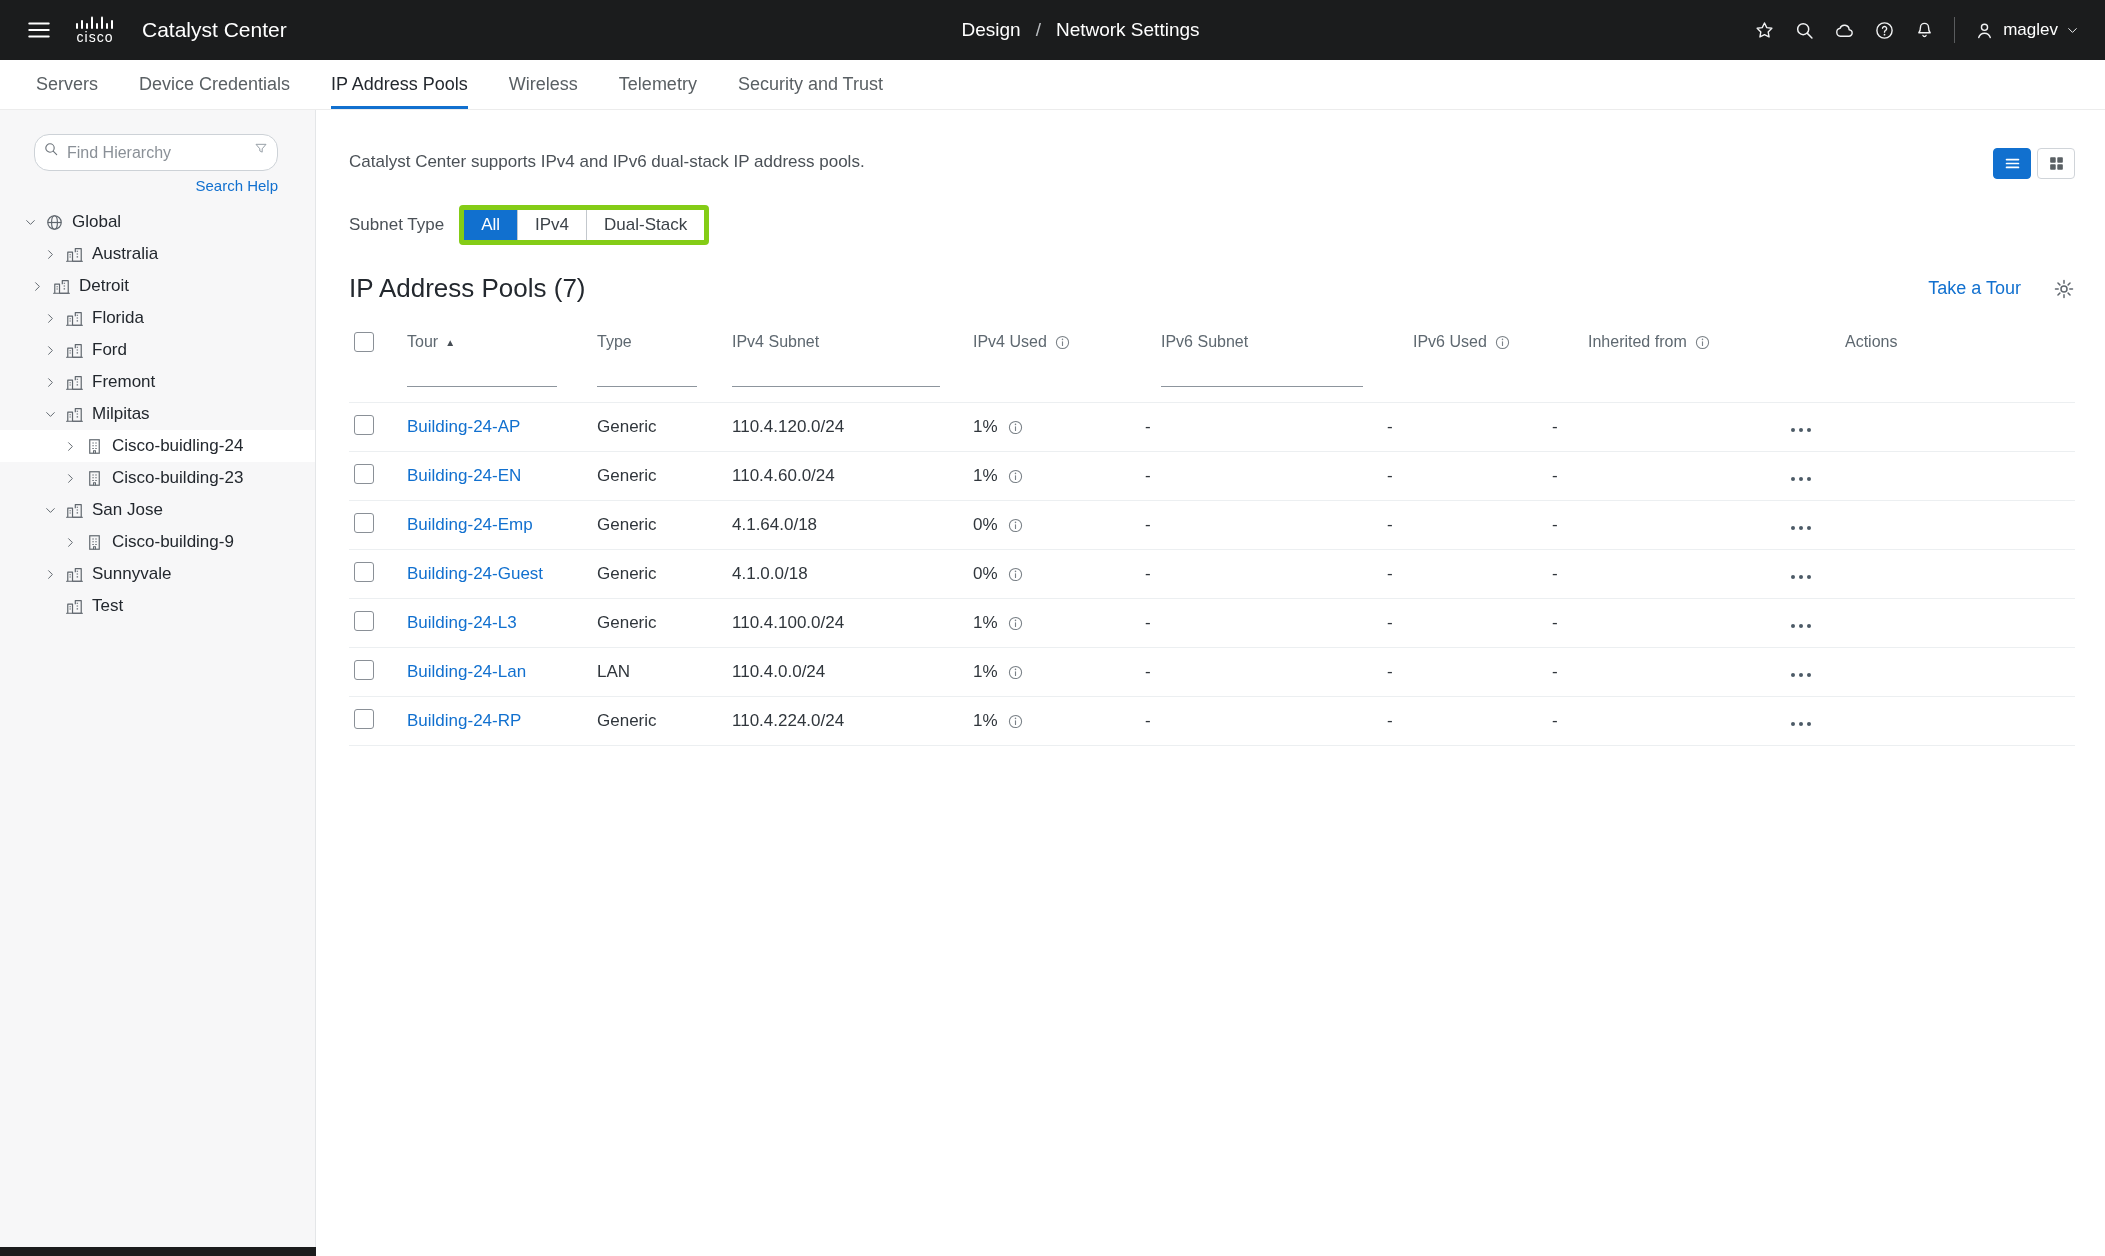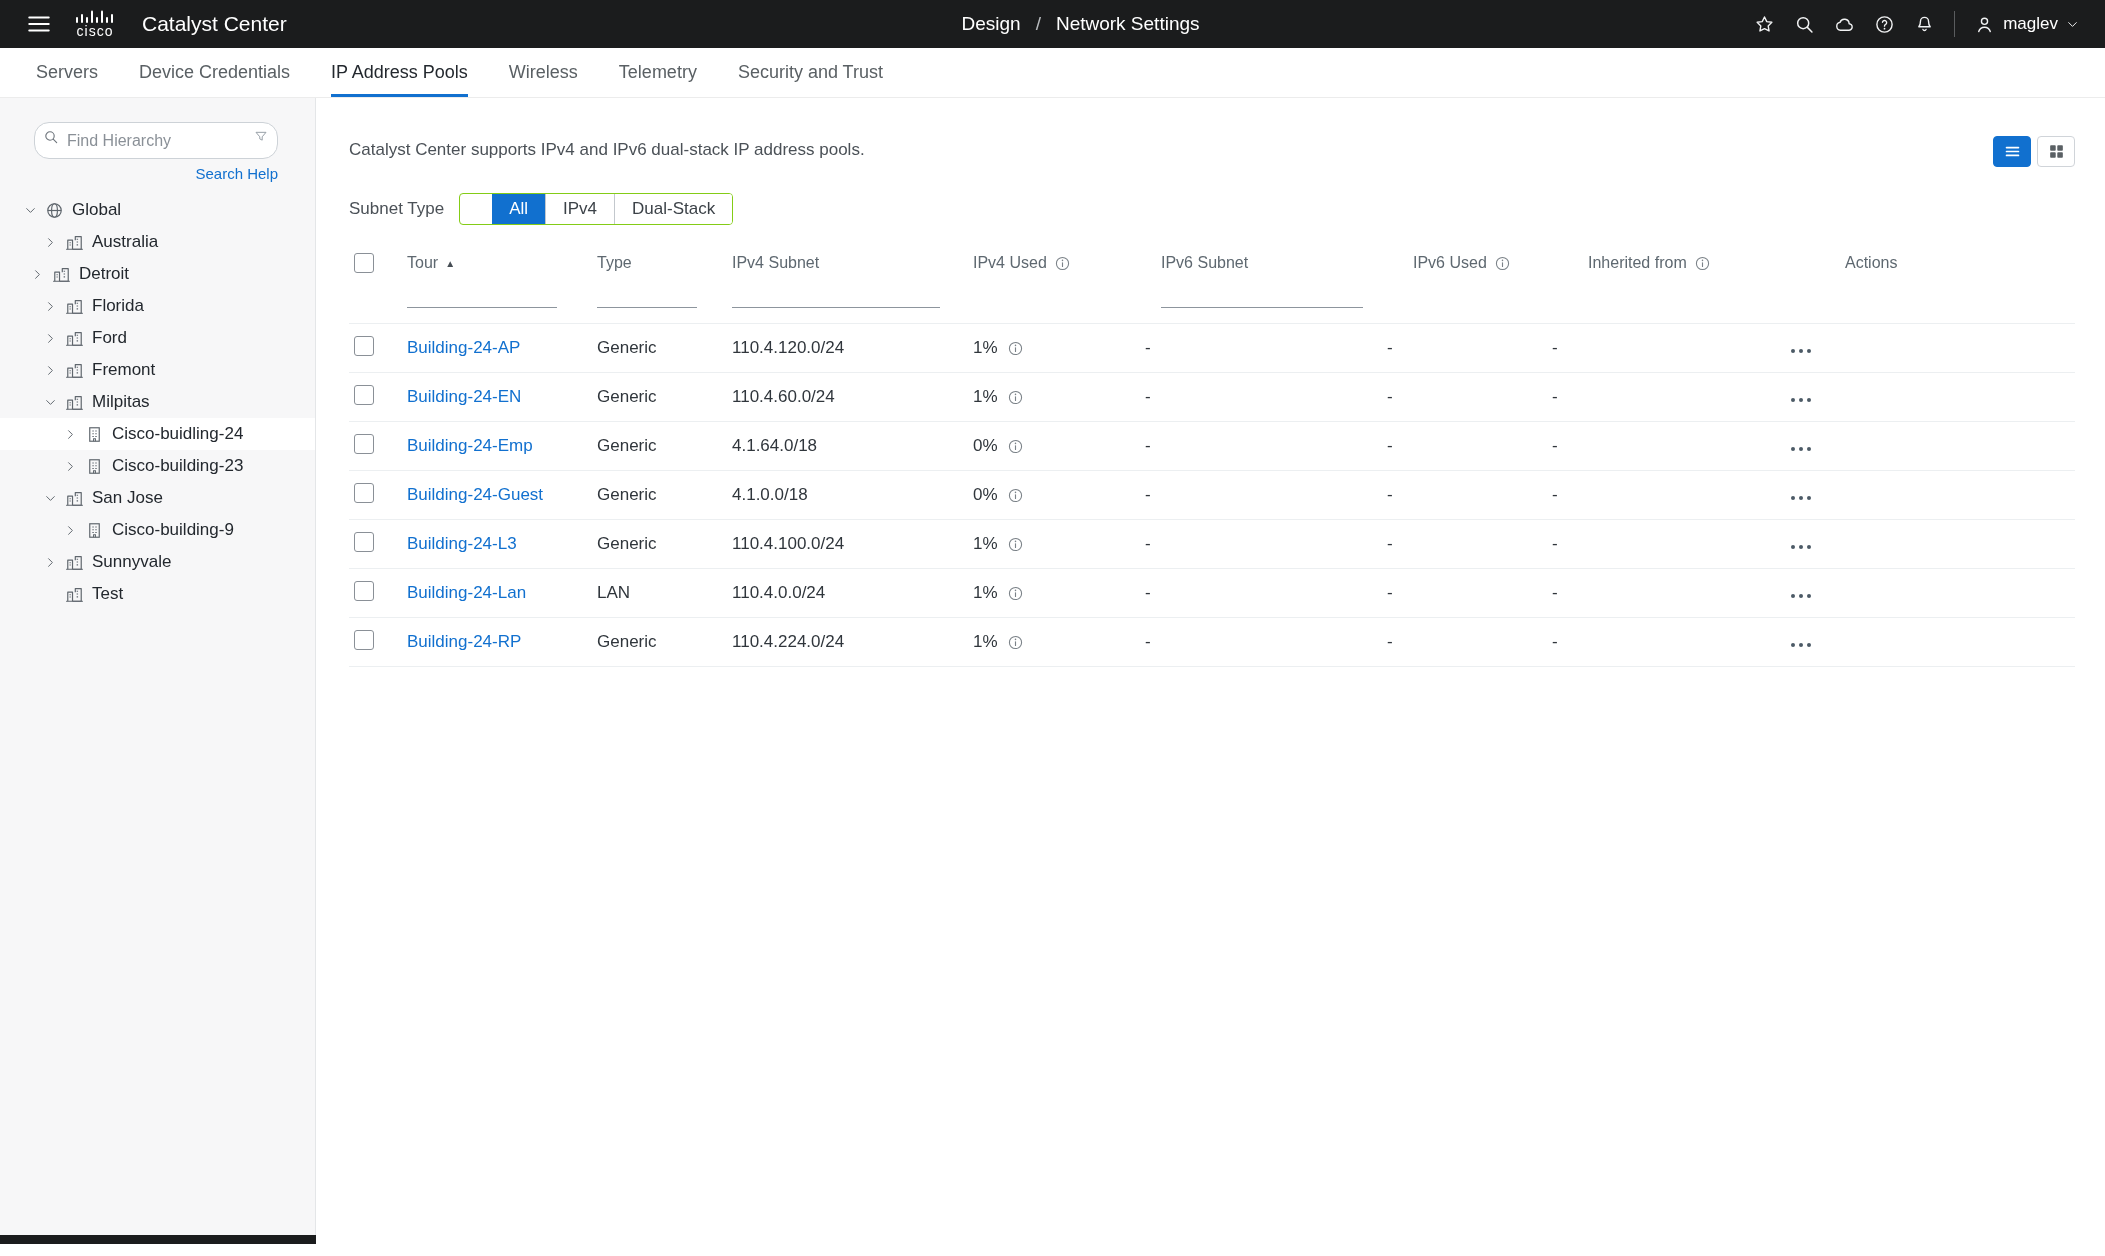--- a/index.html
+++ b/index.html
@@ -6,21 +6,21 @@
   html,body { width: 2105px; height: 1256px; }
   body {
     font-family: "Liberation Sans", sans-serif;
     background: #fff; color: #23282e; overflow: hidden; position: relative;
   }
   .clickable { cursor: pointer; }
   svg.ic { display: inline-block; vertical-align: middle; }
 
   
   .app-header {
-    height: 48px; background: #1b1c1d; color: #fff;
+    height: 60px; background: #1b1c1d; color: #fff;
     display: flex; align-items: center; padding: 0 26px; position: relative;
   }
   .h-left { display: flex; align-items: center; gap: 22px; }
   .hamburger { color:#fff; width: 26px; height: 26px; }
   .logo { display:flex; flex-direction:column; align-items:center; line-height:1; }
   .logo-bars { color:#fff; }
   .logo-word { font-size: 14px; letter-spacing: 1px; margin-top: 1px; color:#fff; }
   .app-title { font-size: 21px; font-weight: 400; margin-left: 4px; }
   .h-center {
     position: absolute; left: 50%; transform: translateX(-50%); margin-left: 28px;
@@ -89,21 +89,21 @@
   .vt-btn {
     width: 38px; height: 31px; border-radius: 4px; border: 1px solid #d0d4d9;
     background: #fff; color: #5a6064; display: flex; align-items: center; justify-content: center;
     cursor: pointer;
   }
   .vt-btn.active { background: #1170cf; border-color: #1170cf; color: #fff; }
   .vt-btn svg { width: 19px; height: 19px; }
 
   .row-subnet { margin-top: 26px; display: flex; align-items: center; gap: 15px; }
   .subnet-label { font-size: 17px; color: #4b5157; }
-  .seg { display: inline-flex; border: 1px solid #84cc16; border-radius: 4px; overflow: hidden; background: #fff; padding-left: 32px; }
+  .seg { display: inline-flex; border: 5px solid #84cc16; border-radius: 4px; overflow: hidden; background: #fff; }
   .seg-opt {
     font-size: 17px; color: #3c4248; padding: 5px 17px; border-right: 1px solid #c3c8cd;
     background: #fff; cursor: pointer; border-top:none; border-bottom:none; border-left:none;
     font-family: "Liberation Sans", sans-serif;
   }
   .seg-opt:last-child { border-right: none; }
   .seg-opt.active { background: #1170cf; color: #fff; }
 
   .row-title { margin-top: 28px; display: flex; align-items: center; justify-content: space-between; }
   .page-title { font-size: 26px; font-weight: 400; color: #23282e; }
@@ -481,20 +481,29 @@
       <div class="seg">
 
           <button class="seg-opt active">All</button>
 
           <button class="seg-opt">IPv4</button>
 
           <button class="seg-opt">Dual-Stack</button>
         </div>
     </div>
 
+    <div class="row-title">
+      <h1 class="page-title">IP Address Pools (7)</h1>
+      <div class="title-right">
+        <a class="link tour-link">Take a Tour</a>
+        <svg class="ic gear">
+            <use href="#i-gear"></use>
+          </svg>
+      </div>
+    </div>
 
 
     <div class="pool-table">
 
       <div class="grid thead">
         <div class="th">
             <span class="cbx"></span>
           </div>
         <div class="th clickable">
           <span>Tour</span>

